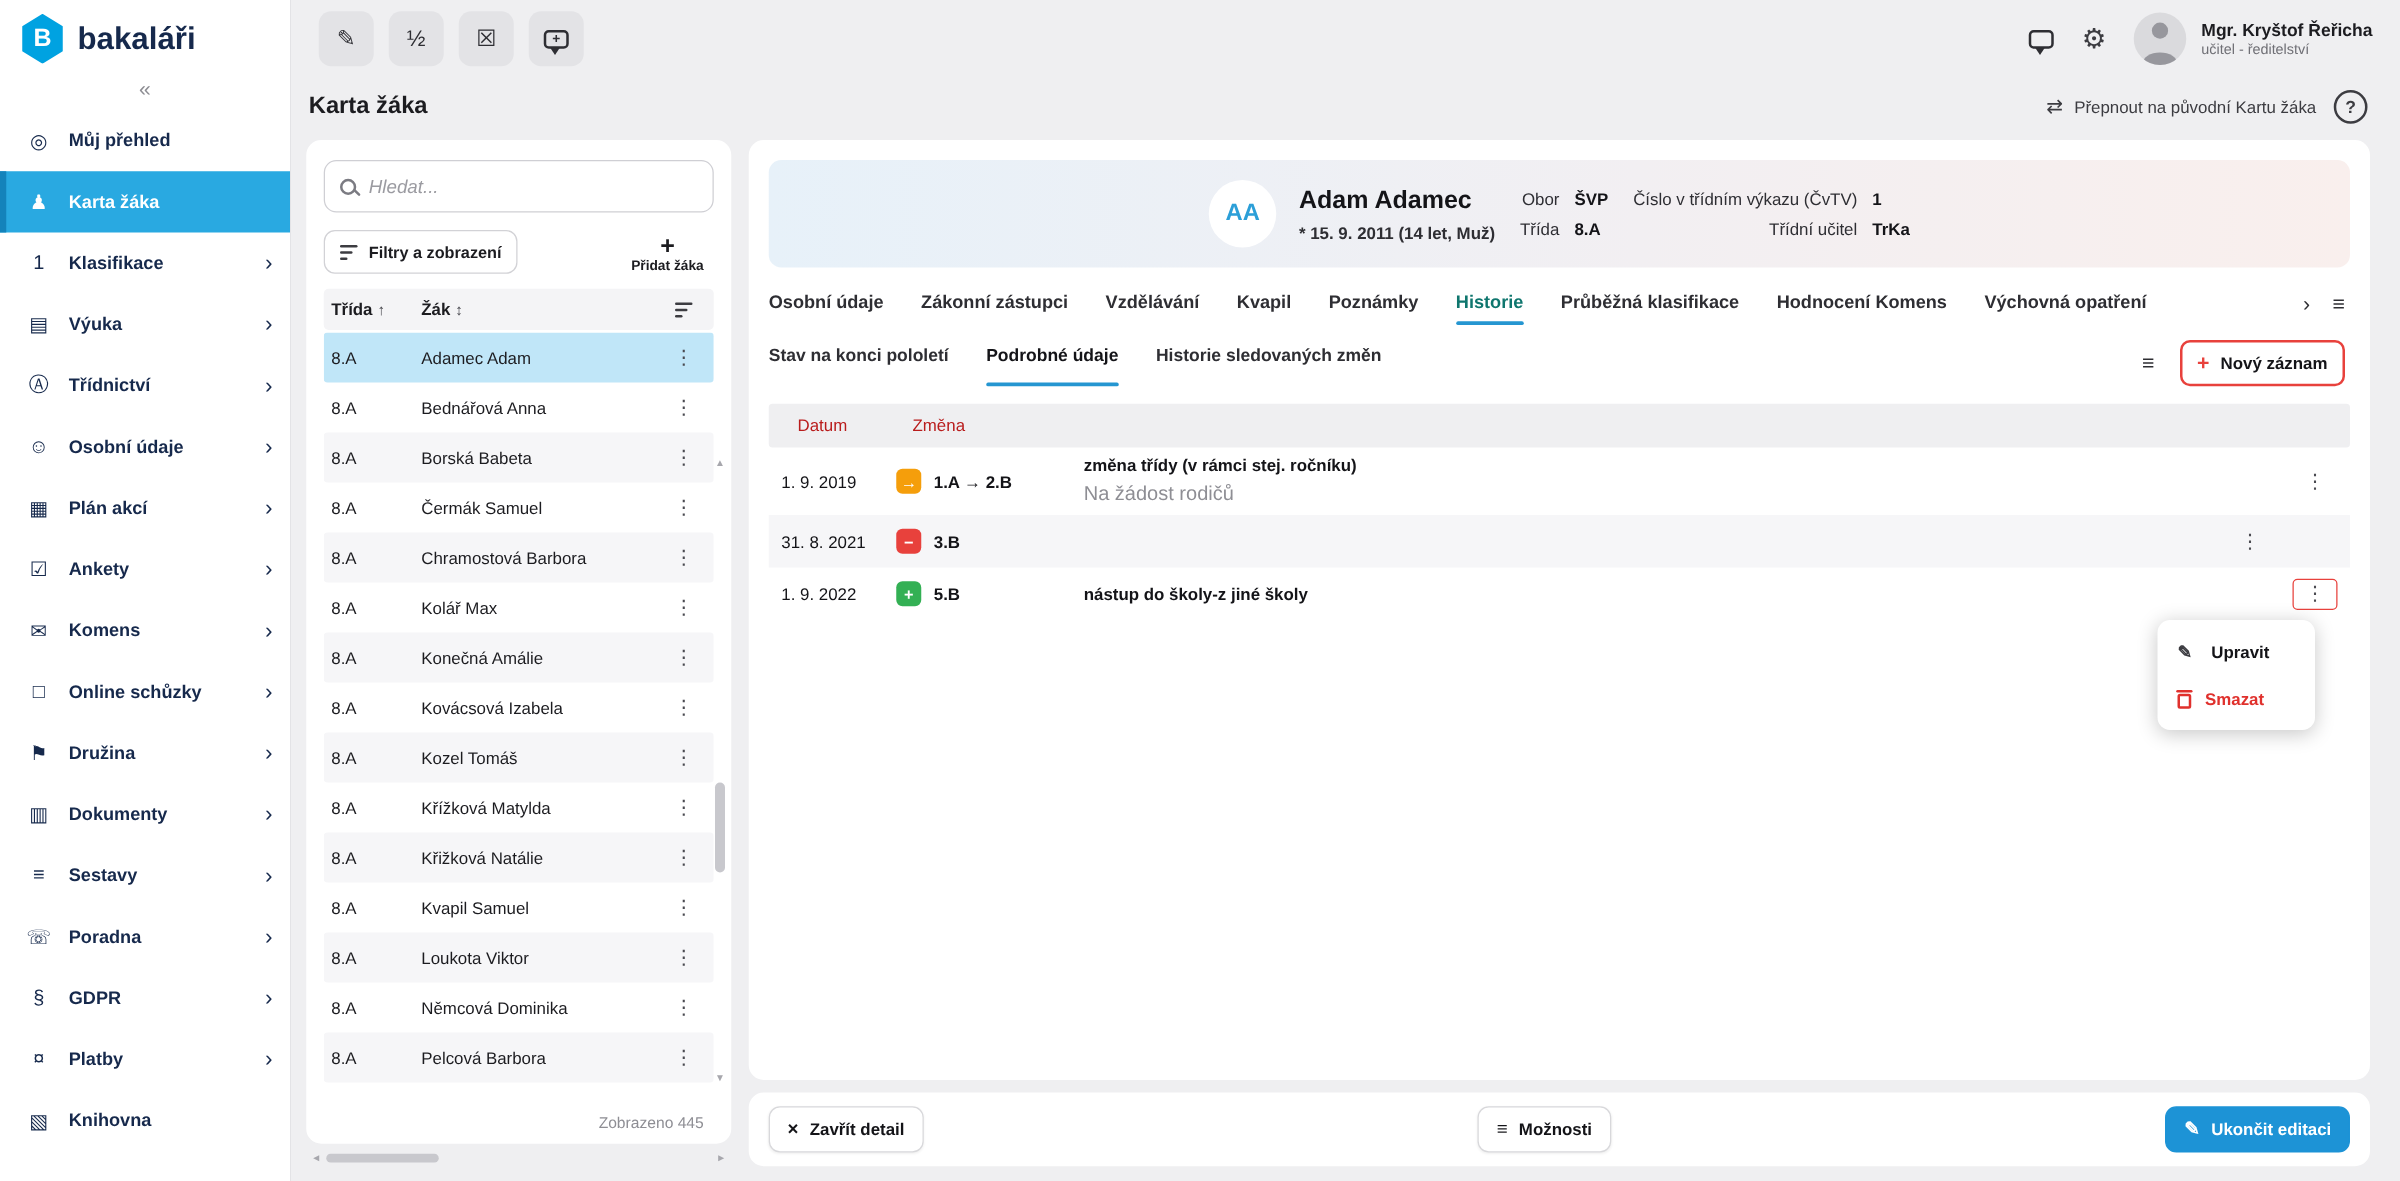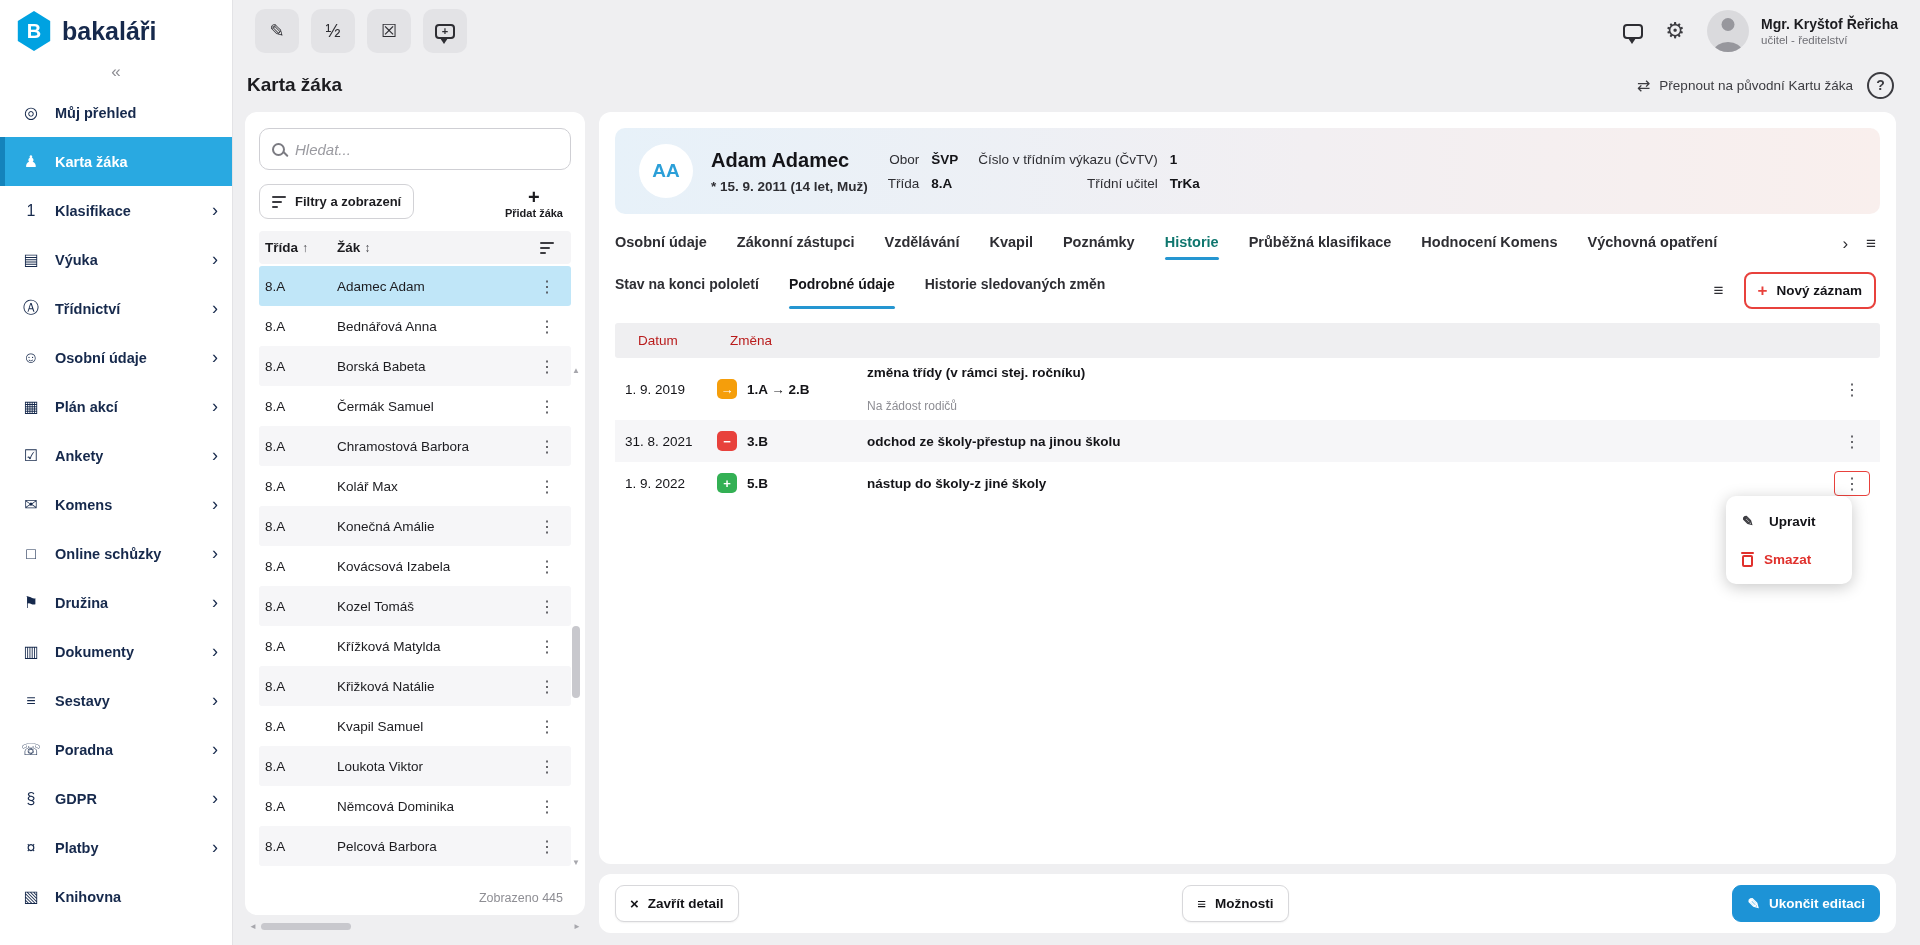--- a/index.html
+++ b/index.html
@@ -80,21 +80,21 @@
 .vscroll .track{flex:1;width:8px;position:relative}
 .vscroll .thumb{position:absolute;top:52%;left:0;width:8px;height:72px;background:#c8c8cd;border-radius:4px;cursor:grab}
 .hscroll{height:13px;display:flex;align-items:center;gap:4px;padding:0 4px}
 .hscroll .arr{font-size:8px;color:#a7a7ad;cursor:pointer}
 .hscroll .track{flex:1;height:7px;position:relative}
 .hscroll .thumb{position:absolute;left:0;top:0;height:7px;width:90px;background:#c8c8cd;border-radius:4px;cursor:grab}
 
 
 .detail{flex:1;display:flex;flex-direction:column;gap:10px;min-width:0;min-height:0}
 .detail-card{background:#fff;border-radius:12px;flex:1;position:relative;display:flex;flex-direction:column;overflow:hidden;padding-top:16px}
-.d-header{margin:0 16px;border-radius:10px;background:linear-gradient(90deg,#e7f1f9 0%,#f2eff2 55%,#f9efed 100%);padding:16px 24px;display:flex;align-items:center;justify-content:flex-start;gap:20px}
+.d-header{margin:0 16px;border-radius:10px;background:linear-gradient(90deg,#e7f1f9 0%,#f2eff2 55%,#f9efed 100%);padding:16px 24px;display:flex;align-items:center;justify-content:center;gap:20px}
 .d-left{display:flex;align-items:center;gap:18px}
 .d-avatar{width:54px;height:54px;border-radius:50%;background:#fff;color:#2b9fd8;font-weight:bold;font-size:19px;display:flex;align-items:center;justify-content:center}
 .d-name{font-size:20px;font-weight:bold;color:#141418}
 .d-birth{font-size:13.5px;color:#2e2e33;margin-top:7px;font-weight:bold}
 .d-info{display:grid;grid-template-columns:auto auto;column-gap:12px;row-gap:9px;font-size:13.5px;align-items:center}
 .d-info .lab{color:#2e2e33;text-align:right}
 .d-info .val{font-weight:bold;color:#141418}
 .tabs{display:flex;align-items:center;padding:14px 20px 0 16px}
 .tabs-list{display:flex;gap:30px}
 .tab{font-size:14.5px;font-weight:bold;color:#2e2e33;padding:6px 0 10px;cursor:pointer;position:relative;white-space:nowrap}
@@ -113,21 +113,21 @@
 .nr-btn .plus{color:#e8413c;font-size:17px;font-weight:bold;line-height:1}
 .h-table{margin:14px 16px 0;font-size:13.5px}
 .h-head{display:grid;grid-template-columns:92px 150px 1fr 52px;background:#efeff1;padding:10px 23px;color:#b91c1c;border-radius:3px}
 .h-rows{}
 .h-row{display:grid;grid-template-columns:92px 150px 1fr 52px;align-items:center;padding:7px 10px;min-height:42px}
 .h-row:nth-child(even){background:#f6f6f8}
 .h-date{color:#141418}
 .h-change{display:flex;align-items:center;font-weight:bold;color:#141418}
 .badge{width:20px;height:20px;border-radius:5px;color:#fff;font-size:13px;font-weight:bold;display:inline-flex;align-items:center;justify-content:center;margin-right:10px;flex-shrink:0}
 .h-title{font-weight:bold;color:#141418}
-.h-sub{font-size:12px;color:#8e8e94;margin-top:19px}
+.h-sub{font-size:16px;color:#8e8e94;margin-top:7px}
 .h-sub:empty{display:none}
 .h-kebab{justify-self:end}
 .kebab-btn{padding:3px 9px;color:#4a4a50;font-size:16px;cursor:pointer;border:1.5px solid transparent;border-radius:4px}
 .kebab-btn.open{border-color:#e8413c}
 .ctx{position:absolute;top:384px;right:44px;width:126px;background:#fff;border-radius:10px;box-shadow:0 3px 16px rgba(0,0,0,.22);padding:6px 0;z-index:5}
 .ctx-item{display:flex;align-items:center;gap:11px;padding:11px 16px;font-size:13.5px;font-weight:bold;color:#141418;cursor:pointer}
 .ctx-item .ico{width:16px;font-size:14px;color:#3c3c41}
 .ctx-item.danger{color:#e0312d}
 .trash{width:11px;height:12px;border:2px solid currentColor;border-radius:2px;position:relative;display:inline-block;margin-top:4px}
 .trash::before{content:'';position:absolute;top:-5px;left:-3px;right:-3px;height:2px;background:currentColor;border-radius:1px}
@@ -525,24 +525,20 @@
       <span class="kebab-btn">⋮</span>
     </div>
   </div>
 
   <div class="h-row">
     <div class="h-date">31. 8. 2021</div>
     <div class="h-change">
       <span class="badge" style="background: rgb(232, 65, 60);">−</span>
       <span>3.B</span>
     </div>
-    <div class="h-desc">
-      <div class="h-title">odchod ze školy-přestup na jinou školu</div>
-
-    </div>
     <div class="h-kebab">
       <span class="kebab-btn">⋮</span>
     </div>
   </div>
 
   <div class="h-row">
     <div class="h-date">1. 9. 2022</div>
     <div class="h-change">
       <span class="badge" style="background: rgb(51, 176, 84);">+</span>
       <span>5.B</span>

